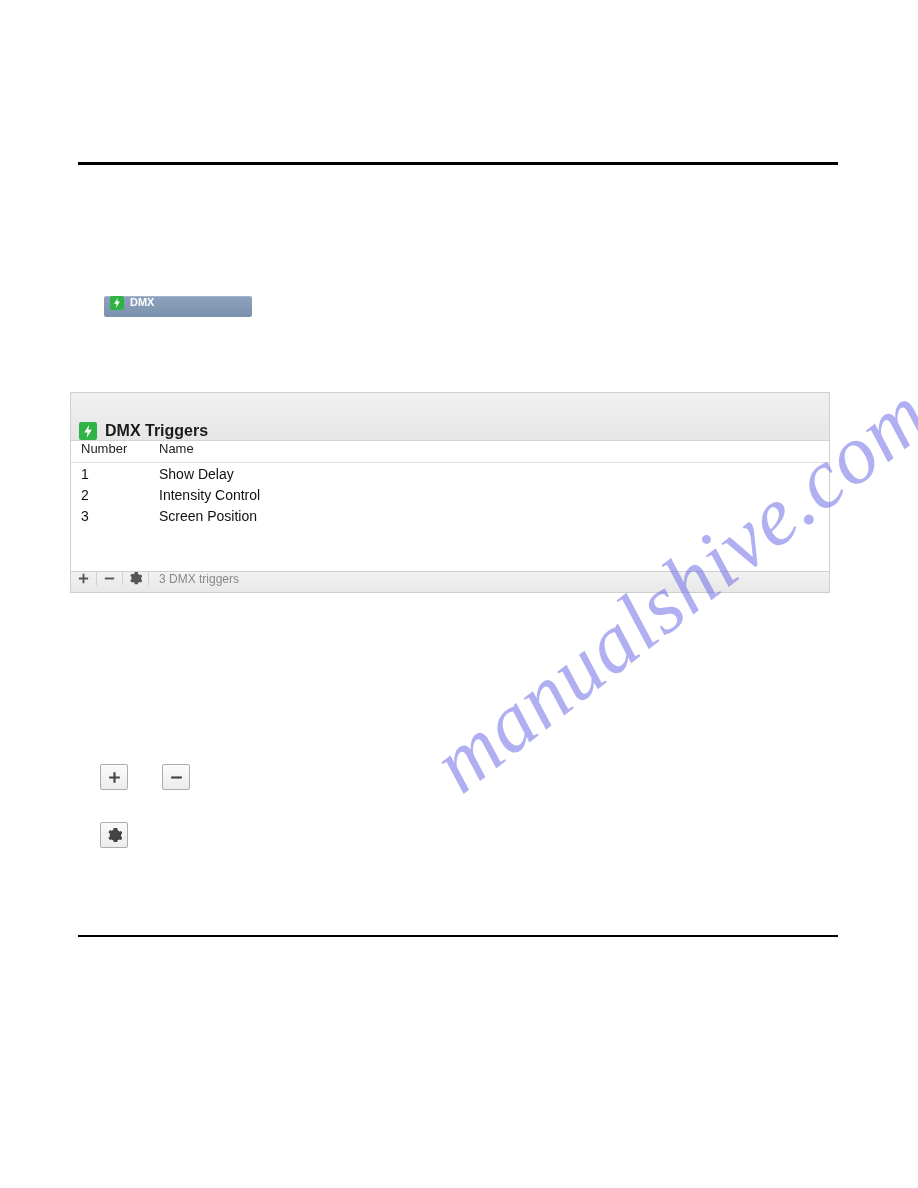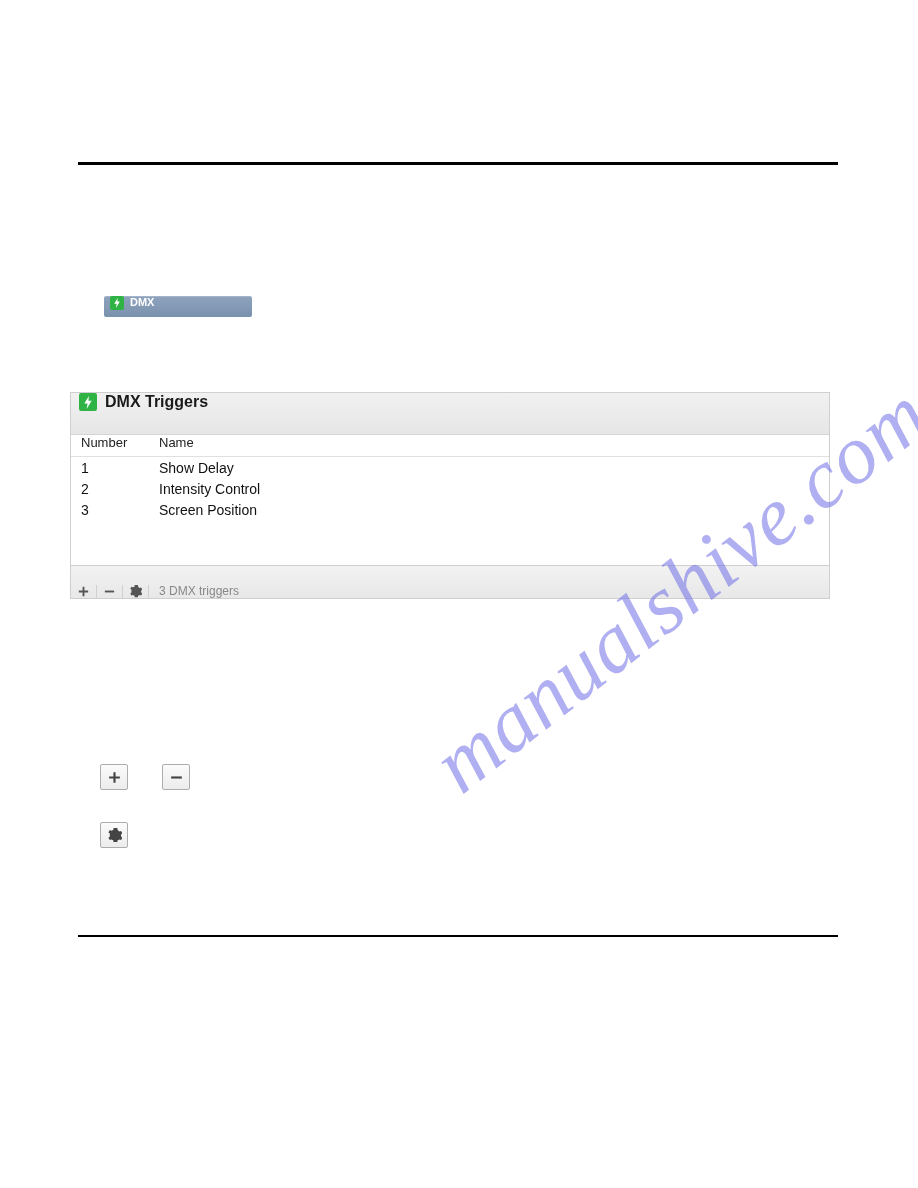--- a/index.html
+++ b/index.html
@@ -77,25 +77,25 @@
   
   .panel {
     position: absolute;
     top: 392px;
     left: 70px;
     width: 760px;
     border: 1px solid #cfcfcf;
     background: #fff;
   }
   .panel-header {
-    height: 42px;
+    height: 48px;
     background: linear-gradient(to bottom, #f1f1f1 0%, #e6e6e6 100%);
     border-bottom: 1px solid #d5d5d5;
     display: flex;
-    align-items: flex-start;
+    align-items: flex-end;
     padding-left: 8px;
   }
   .bolt-badge-lg {
     width: 18px;
     height: 18px;
     background: #2fb344;
     border-radius: 2px;
     display: inline-flex;
     align-items: center;
     justify-content: center;
@@ -129,25 +129,25 @@
     padding-left: 10px;
     height: 21px;
     font-size: 14px;
     color: #111;
   }
   .r-num { width: 78px; }
   .r-name { width: 258px; }
   .r-details { flex: 1; font-size: 12px; color: #222; }
   .r-details b { font-weight: bold; }
   .panel-footer {
-    height: 33px;
+    height: 21px;
     background: linear-gradient(to bottom, #f2f2f2 0%, #e8e8e8 100%);
     border-top: 1px solid #cfcfcf;
     display: flex;
-    align-items: flex-end;
+    align-items: flex-start;
   }
   .footer-btn {
     width: 26px;
     border-right: 1px solid #cfcfcf;
     display: flex;
     align-items: center;
     justify-content: center;
     cursor: pointer;
   }
   .footer-btn svg { width: 13px; height: 13px; }

